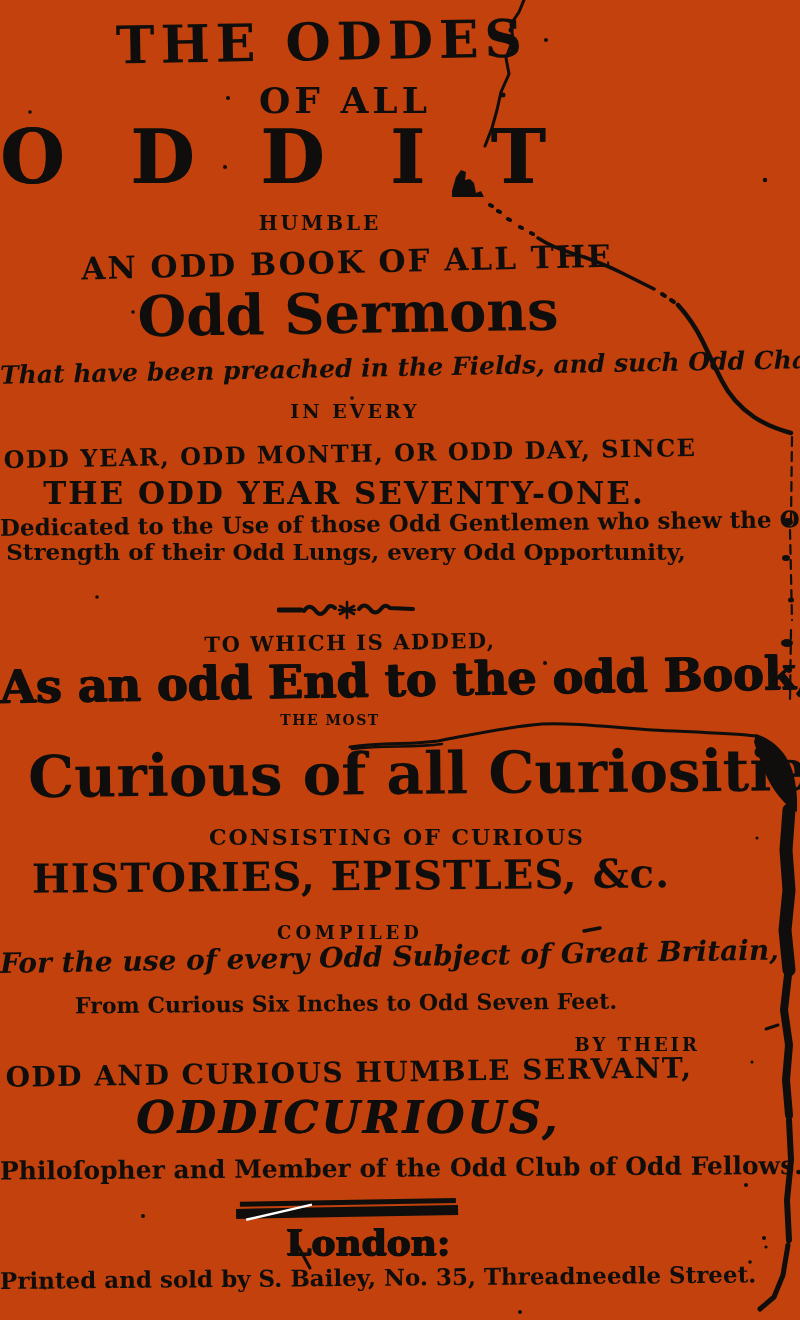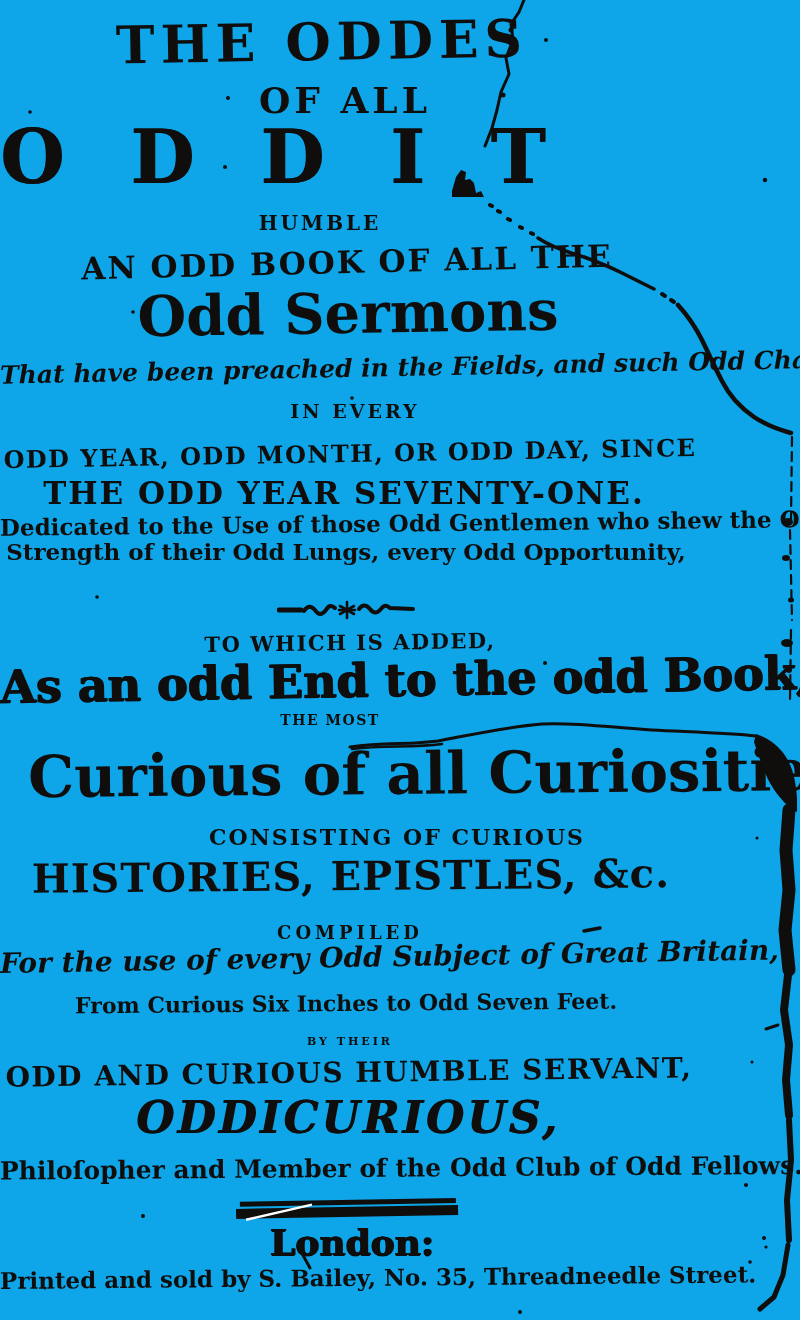--- a/index.html
+++ b/index.html
@@ -1,19 +1,19 @@
 <!DOCTYPE html>
 <html><head>
 <meta charset="utf-8">
 <style>
   html,body{margin:0;padding:0;background:#ffffff;}
   .page{
     position:relative;
     width:800px;height:1320px;
-    background:#0ea5e9;
+    background:#c2410c;
     overflow:hidden;
     font-family:"DejaVu Serif", serif;
     color:#0f0e0c;
   }
   .ln{
     position:absolute;
     left:0;width:710px;
     text-align:center;
     font-weight:700;
     line-height:1;
@@ -71,36 +71,36 @@
   <div class="ln" style="top:632px;left:0;width:700px;font-size:21px;letter-spacing:1.5px;transform:rotate(-0.8deg);">TO WHICH IS ADDED,</div>
   <div class="ln gothic" style="top:658px;left:0;width:678px;font-size:46px;transform:rotate(-1deg);">As an odd End to the odd Book,</div>
   <div class="ln" style="top:689px;left:0;width:660px;font-size:14px;letter-spacing:1.5px;margin-top:24px;">THE MOST</div>
   <div class="ln" style="top:745px;left:28px;width:720px;font-size:58px;transform:rotate(-0.5deg);">Curious of all Curiosities,</div>
   <div class="ln" style="top:826px;left:8px;width:690px;font-size:22px;letter-spacing:2px;padding-left:44px;">CONSISTING OF CURIOUS</div>
   <div class="ln" style="top:856px;left:0;width:702px;font-size:40px;letter-spacing:1px;transform:rotate(-0.5deg);">HISTORIES, EPISTLES, &amp;c.</div>
   <div class="ln" style="top:924px;left:0;width:700px;font-size:18px;letter-spacing:4px;">COMPILED</div>
   <div class="ln it" style="top:944px;left:0;width:696px;font-size:28px;transform:rotate(-1deg);">For the use of every Odd Subject of Great Britain,</div>
   <div class="ln" style="top:992px;left:0;width:692px;font-size:22px;transform:rotate(-0.5deg);">From Curious Six Inches to Odd Seven Feet.</div>
 
-  <div class="ln" style="top:1036px;left:0;width:700px;font-size:11px;letter-spacing:3px;">BY THEIR</div>
+  <div class="ln" style="top:1036px;left:0;width:700px;font-size:18px;letter-spacing:3px;text-align:right;">BY THEIR</div>
   <div class="ln" style="top:1059px;left:0;width:698px;font-size:28px;letter-spacing:1.5px;transform:rotate(-0.8deg);">ODD AND CURIOUS HUMBLE SERVANT,</div>
   <div class="ln it engraved" style="top:1096px;left:0;width:696px;font-size:44px;letter-spacing:3px;">ODDICURIOUS,</div>
   <div class="ln" style="top:1156px;left:0;width:706px;font-size:25px;transform:rotate(-0.4deg);">Philoſopher and Member of the Odd Club of Odd Fellows.</div>
 
   <div class="orn" style="top:1196px;left:232px;">
     <svg width="230" height="26" viewBox="0 0 230 26">
       <g transform="rotate(-1 115 12)">
         <rect x="8" y="4" width="216" height="5" fill="#0f0e0c"></rect>
         <rect x="4" y="11" width="222" height="10" fill="#0f0e0c"></rect>
         <path d="M14,22 L80,8" stroke="#ffffff" stroke-width="2.4"></path>
       </g>
     </svg>
   </div>
 
-  <div class="ln gothic" style="top:1224px;left:0;width:704px;font-size:36px;">London:</div>
+  <div class="ln gothic" style="top:1224px;left:16px;width:704px;font-size:36px;">London:</div>
   <div class="ln" style="top:1266px;left:0;width:692px;font-size:23px;transform:rotate(-0.5deg);">Printed and sold by S. Bailey, No. 35, Threadneedle Street.</div>
 
   <svg class="artifacts" width="800" height="1320" viewBox="0 0 800 1320">
     <g stroke="#0f0e0c" fill="none" stroke-linecap="round" stroke-linejoin="round">
 
       <path d="M524,0 L519,12 L511,24 L513,40 L506,58 L509,74 L501,92 L497,110 L492,128 L485,146" stroke-width="3"></path>
 
       <path d="M490,205 l2,1 M498,211 l2,1 M508,219 l2,1 M520,227 l2,1 M531,233 l2,1" stroke-width="4"></path>
 
       <path d="M538,238 C556,250 570,252 584,257 C598,262 612,268 622,273 C632,278 644,284 654,289" stroke-width="3.5"></path>

